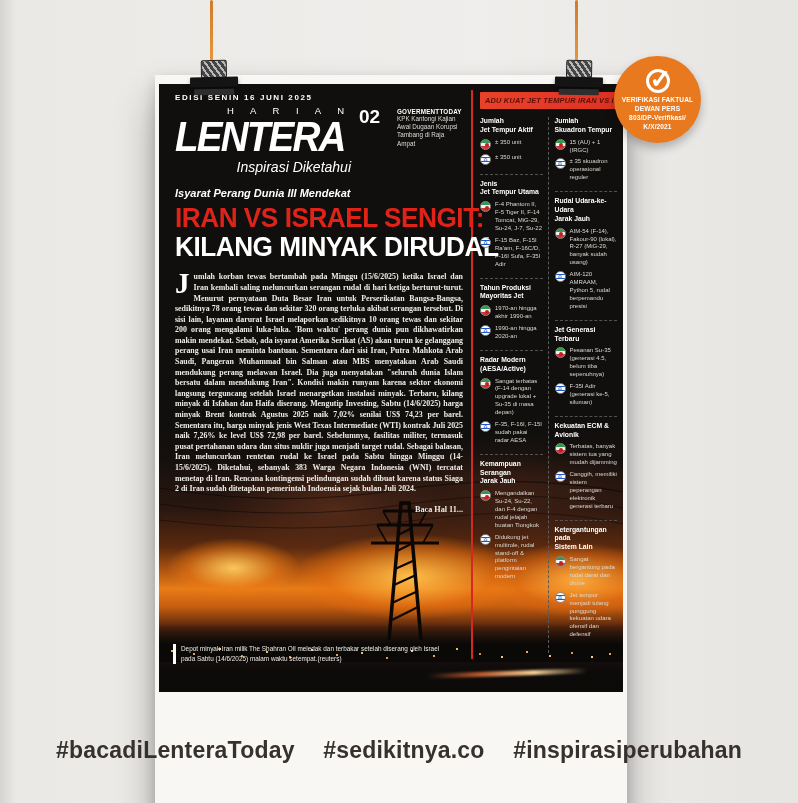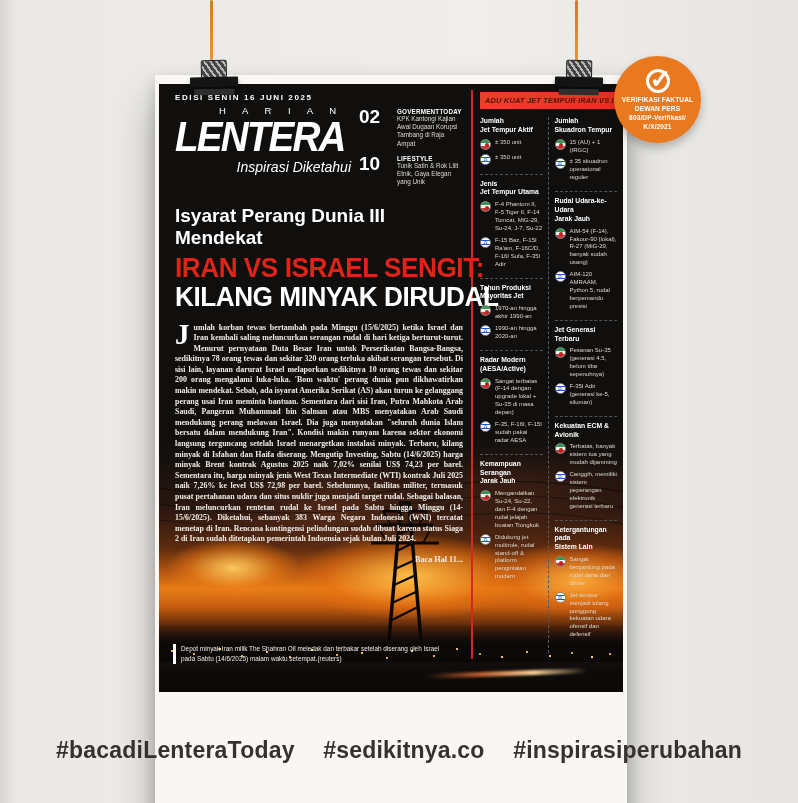--- a/index.html
+++ b/index.html
@@ -65,32 +65,32 @@
   
   .content-row { position:relative; z-index:1; display:flex; align-items:flex-start; }
   .main-col { flex:1; padding:4px 8px 0 16px; min-width:0; }
   .sidebar { width:152px; flex:none; margin-top:6px; padding:0 6px 6px 7px;
     border-left:2px solid #d02a22; }
 
   
   .edition { font-size:8px; font-weight:bold; letter-spacing:1.6px; color:#fff; margin:5px 0 3px; }
   .mast-row { display:flex; gap:8px; }
   .mast-left { width:176px; flex:none; }
-  .harian { text-align:right; font-size:9.5px; letter-spacing:7px; color:#fff; margin-right:8px; }
+  .harian { text-align:right; font-size:9.5px; letter-spacing:7px; color:#fff; margin-right:0; }
   .lentera { font-size:42px; font-weight:bold; font-style:italic; color:#fff;
     letter-spacing:-2px; line-height:1.0; transform:scaleX(.92); transform-origin:left; white-space:nowrap; }
   .tagline { text-align:right; font-style:italic; font-size:14px; color:#fff; margin-top:1px; }
   .index { flex:1; padding-top:3px; }
   .index-item { display:flex; gap:16px; margin-bottom:7px; }
   .index-num { font-size:19px; font-weight:bold; color:#fff; line-height:.95; width:22px; flex:none; }
   .index-section { font-size:6.3px; font-weight:bold; color:#fff; letter-spacing:.2px; }
   .index-title { font-size:6.3px; color:#dedbd6; line-height:1.3; max-width:108px; }
 
   
-  .kicker { margin-top:12px; font-size:19px; font-weight:bold; color:#fff; }
+  .kicker { margin-top:12px; font-size:11px; font-weight:bold; color:#fff;font-style:italic; }
   .headline-red, .headline-white { font-size:27px; font-weight:bold; letter-spacing:-.5px;
     line-height:1.08; transform:scaleX(.97); transform-origin:left; white-space:nowrap; }
   .headline-red { color:#df2318; margin-top:5px; }
   .headline-white { color:#fff; }
 
   
   .bodytext { margin-top:10px; font-family:"Liberation Serif",serif; font-size:7.9px; font-weight:bold;
     color:#efece6; text-align:justify; line-height:1.34; }
   .dropcap { float:left; font-size:29px; line-height:23px; padding-right:4px; color:#fff; }
   .baca { margin-top:10px; font-family:"Liberation Serif",serif; font-size:8.2px; font-weight:bold; color:#efece6;text-align:right; }
@@ -182,27 +182,20 @@
             <div class="tagline">Inspirasi Diketahui</div>
           </div>
           <div class="index">
             <div class="index-item">
               <div class="index-num">02</div>
               <div>
                 <div class="index-section">GOVERMENTTODAY</div>
                 <div class="index-title">KPK Kantongi Kajian Awal Dugaan Korupsi Tambang di Raja Ampat</div>
               </div>
             </div>
-            <div class="index-item">
-              <div class="index-num">10</div>
-              <div>
-                <div class="index-section">LIFESTYLE</div>
-                <div class="index-title">Tunik Satin &amp; Rok Lilit Etnik, Gaya Elegan yang Unik</div>
-              </div>
-            </div>
           </div>
         </div>
 
         <div class="kicker">Isyarat Perang Dunia III Mendekat</div>
         <div class="headline-red">IRAN VS ISRAEL SENGIT:</div>
         <div class="headline-white">KILANG MINYAK DIRUDAL</div>
 
         <div class="bodytext">
           <span class="dropcap">J</span><span>umlah korban tewas bertambah pada Minggu (15/6/2025) ketika Israel dan Iran kembali saling meluncurkan serangan rudal di hari ketiga berturut-turut. Menurut pernyataan Duta Besar Iran untuk Perserikatan Bangsa-Bangsa, sedikitnya 78 orang tewas dan sekitar 320 orang terluka akibat serangan tersebut. Di sisi lain, layanan darurat Israel melaporkan sedikitnya 10 orang tewas dan sekitar 200 orang mengalami luka-luka. 'Bom waktu' perang dunia pun dikhawatirkan makin mendekat. Sebab, ada isyarat Amerika Serikat (AS) akan turun ke gelanggang perang usai Iran meminta bantuan. Sementara dari sisi Iran, Putra Mahkota Arab Saudi, Pangeran Muhammad bin Salman atau MBS menyatakan Arab Saudi mendukung perang melawan Israel. Dia juga menyatakan "seluruh dunia Islam bersatu dalam mendukung Iran". Kondisi makin runyam karena sektor ekonomi langsung terguncang setelah Israel menargetkan instalasi minyak. Terbaru, kilang minyak di Isfahan dan Haifa diserang. Mengutip Investing, Sabtu (14/6/2025) harga minyak Brent kontrak Agustus 2025 naik 7,02% senilai US$ 74,23 per barel. Sementara itu, harga minyak jenis West Texas Intermediate (WTI) kontrak Juli 2025 naik 7,26% ke level US$ 72,98 per barel. Sebelumnya, fasilitas militer, termasuk pusat pertahanan udara dan situs nuklir juga menjadi target rudal. Sebagai balasan, Iran meluncurkan rentetan rudal ke Israel pada Sabtu hingga Minggu (14-15/6/2025). Diketahui, sebanyak 383 Warga Negara Indonesia (WNI) tercatat menetap di Iran. Rencana kontingensi pelindungan sudah dibuat karena status Siaga 2 di Iran sudah ditetapkan pemerintah Indoensia sejak bulan Juli 2024.</span>
         </div>

